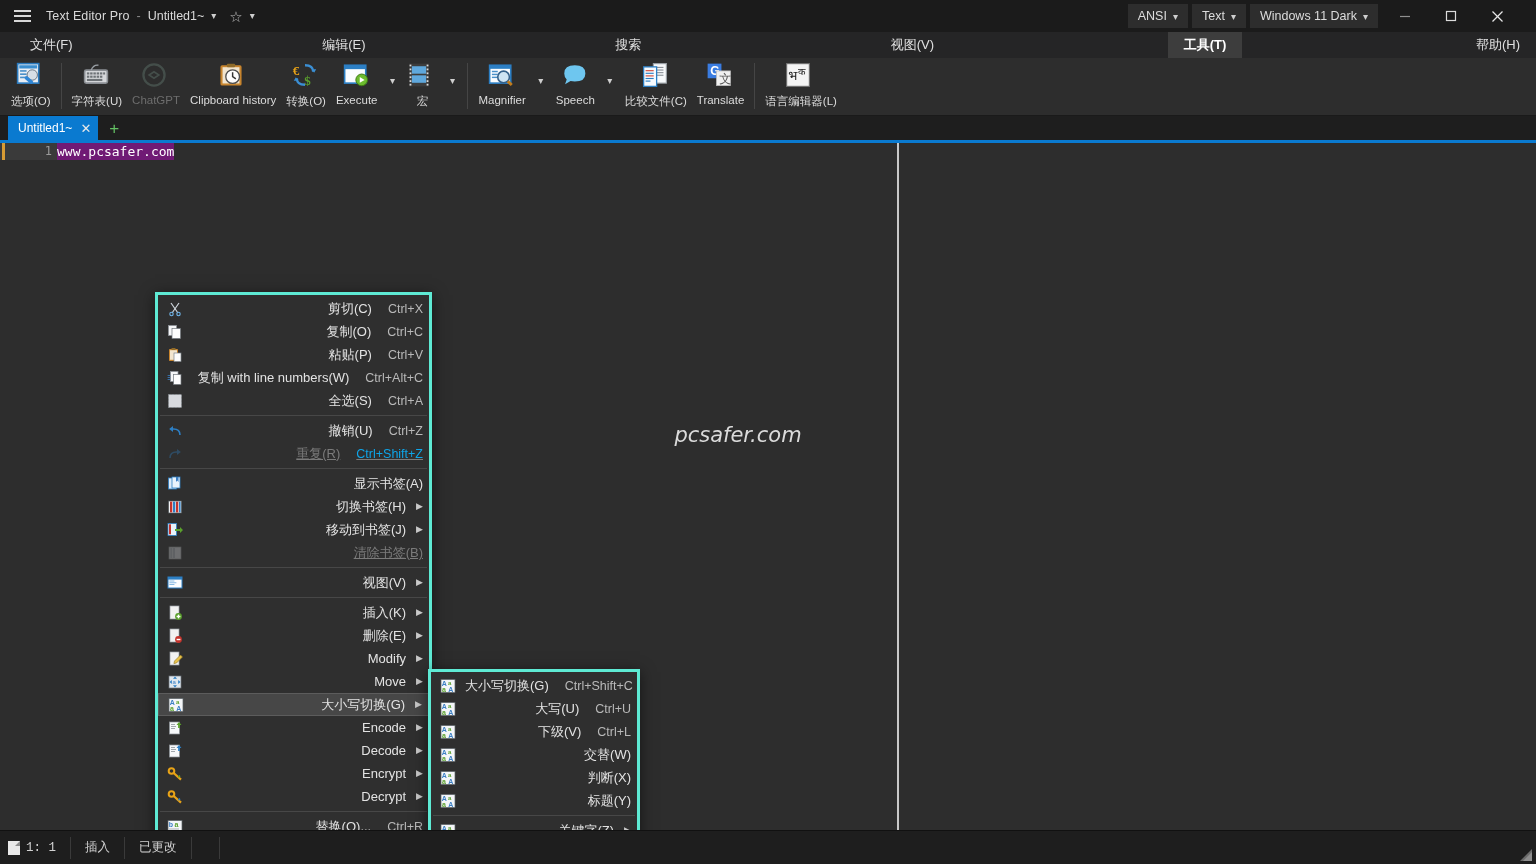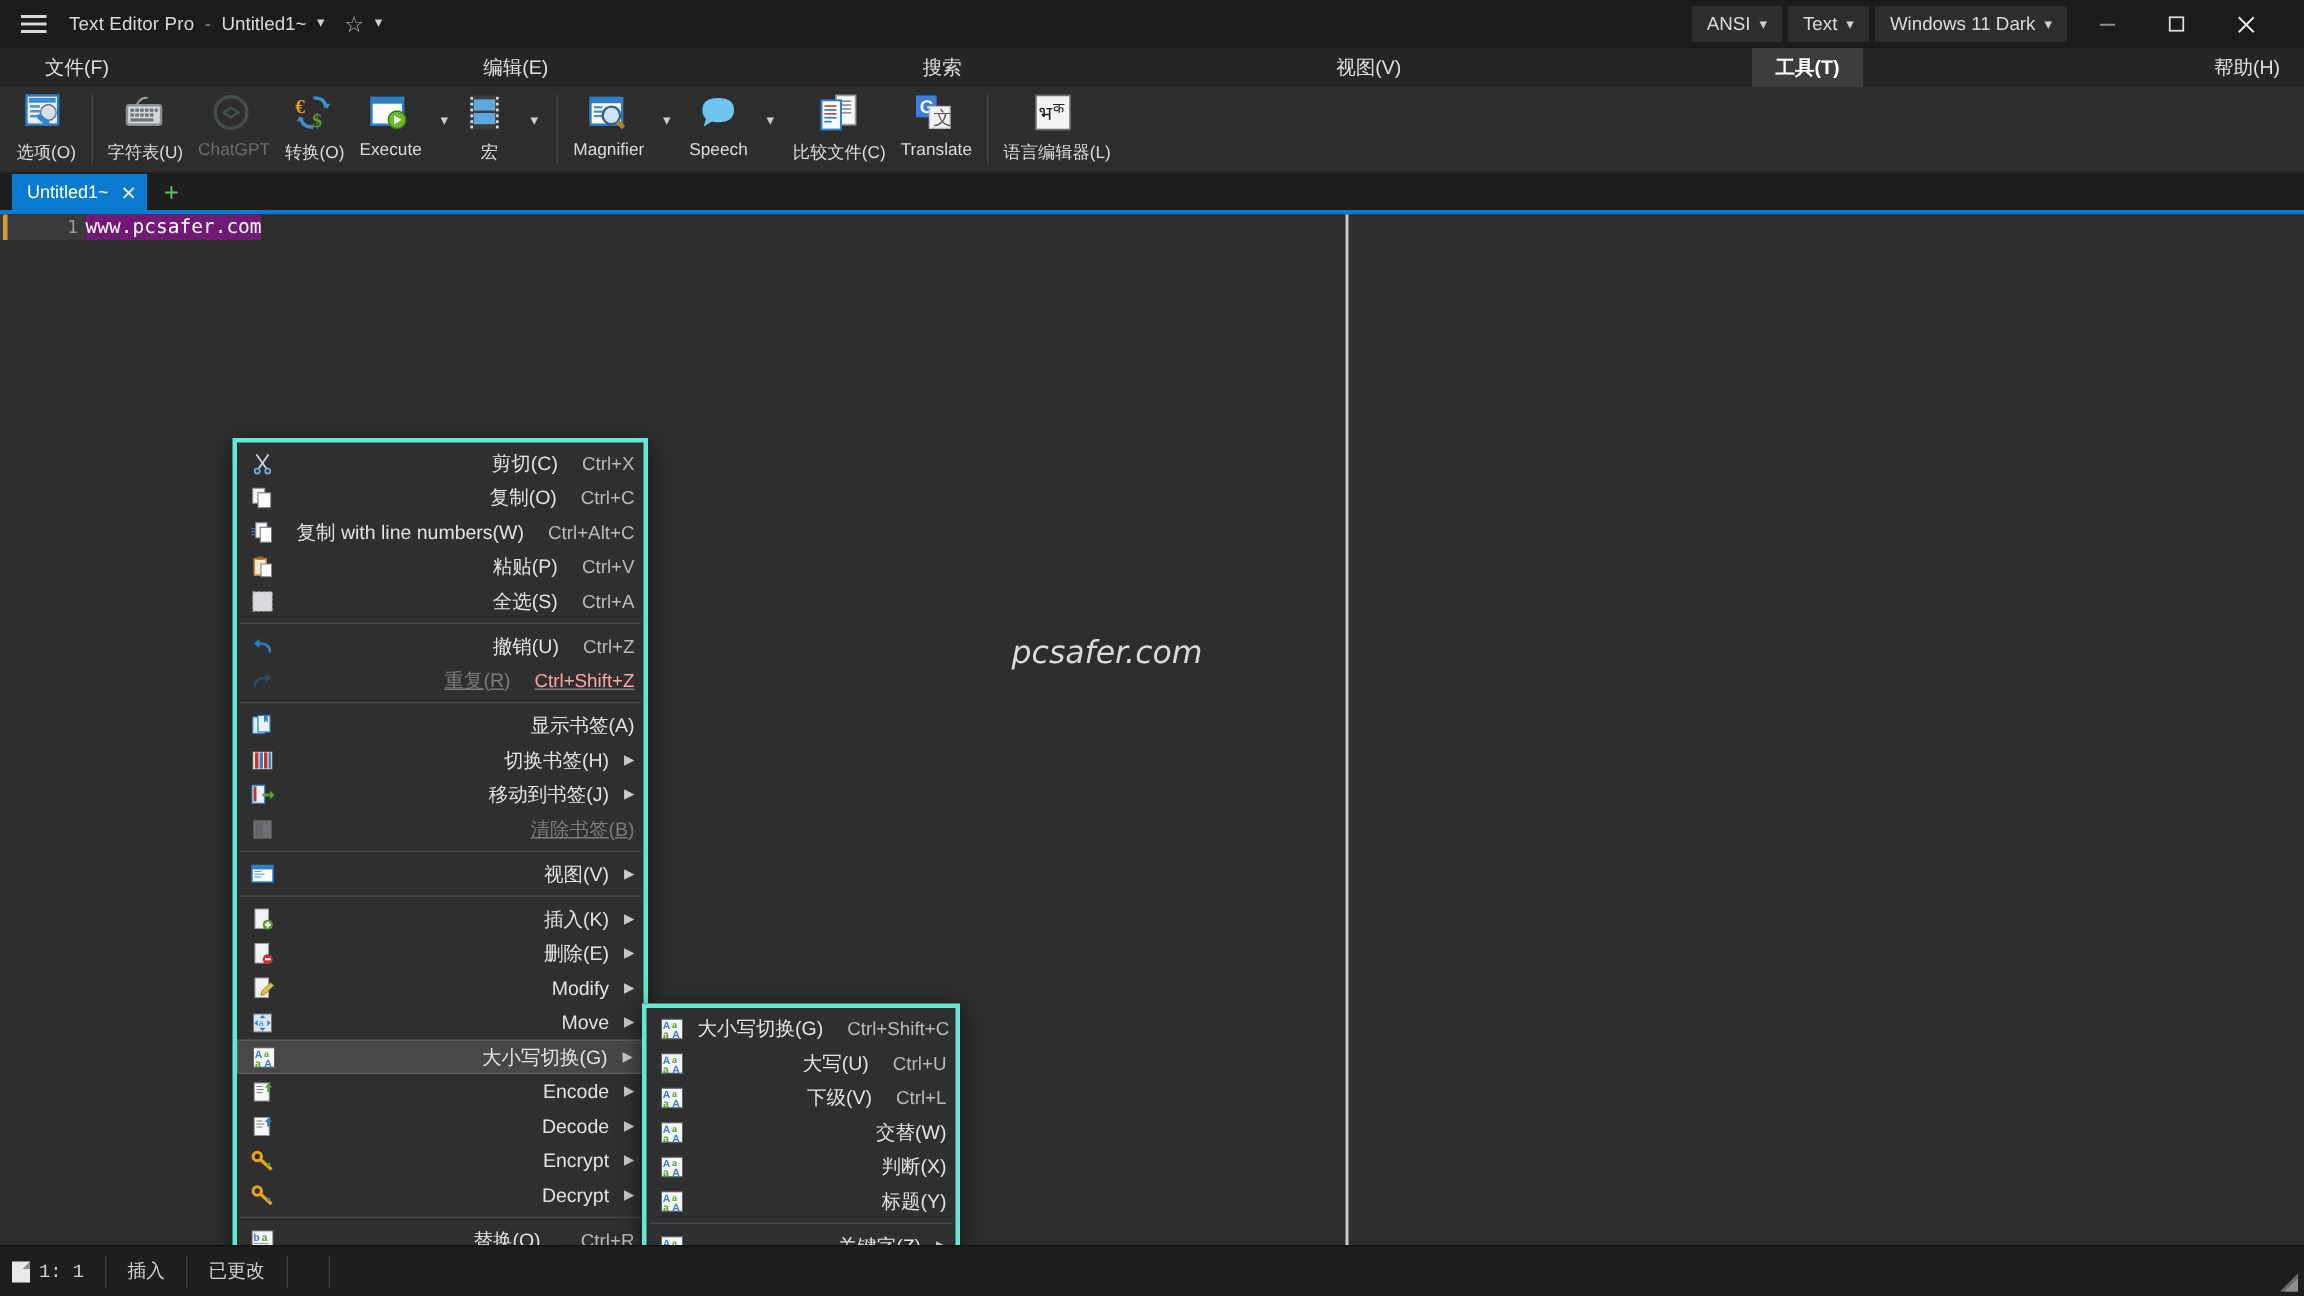--- a/index.html
+++ b/index.html
@@ -223,21 +223,21 @@
   .row.disabled { color: #7b7b7b; cursor: default; text-decoration: underline; }
   .row .mico {
     width: 18px; height: 16px; margin-right: 9px; flex: 0 0 18px;
     position: relative;
   }
   .row.disabled .mico { opacity: .35; }
   .row .mlbl { flex: 1 1 auto; white-space: nowrap; }
   .row .msc {
     color: #b9b9b9; font-size: 12.5px; margin-left: 16px; white-space: nowrap;
   }
-  .row.disabled .msc { color: #fca5a5; }
+  .row.disabled .msc { color: #0ea5e9; }
   .row .marrow {
     margin-left: 10px; color: #c9c9c9; font-size: 9px; line-height: 1;
   }
   .msep { height: 1px; background: #474747; margin: 3px 2px; }
 </style>
 </head>
 <body>
 
 <div id="app">
 
@@ -341,20 +341,30 @@
             <path d="M5 5 q1.5 -3.5 4.5 -3" stroke="#9aa0a6" fill="none" stroke-width=".8"></path>
           </svg></span>
         <span class="lbl">字符表(U)</span>
       </div>
       <div class="tool disabled">
         <span class="ico"><svg width="28" height="26" viewBox="0 0 16 16">
             <circle cx="8" cy="8" r="6.5" fill="none" stroke="#6f8c80" stroke-width="1.4"></circle>
             <path d="M5 8 l3 -2 l3 2 l-3 2 z" fill="none" stroke="#6f8c80" stroke-width="1"></path>
           </svg></span>
         <span class="lbl">ChatGPT</span>
+      </div>
+      <div class="tool">
+        <span class="ico"><svg width="28" height="26" viewBox="0 0 16 16">
+            <rect x="1.5" y="2" width="13" height="12.5" rx="1" fill="#c8852e"></rect>
+            <rect x="2.8" y="3.2" width="10.4" height="10" fill="#f0e4cf"></rect>
+            <rect x="5.5" y="1" width="5" height="2.2" rx=".6" fill="#8f6b2a"></rect>
+            <circle cx="9" cy="9" r="4.2" fill="#fdfdfd" stroke="#4b4b4b" stroke-width=".8"></circle>
+            <path d="M9 6.3 V9 l2 1.4" stroke="#333" stroke-width=".9" fill="none"></path>
+          </svg></span>
+        <span class="lbl">Clipboard history</span>
       </div>
       <div class="tool">
         <span class="ico"><svg width="30" height="26" viewBox="0 0 16 16">
             <text x="0.5" y="8" font-size="8" font-family="Liberation Serif, serif" fill="#e8a317" font-weight="bold">€</text>
             <text x="7.5" y="14" font-size="8" font-family="Liberation Serif, serif" fill="#5aa02c" font-weight="bold">$</text>
             <path d="M8 2 q5 0 5 4" stroke="#3b8fd4" stroke-width="1.4" fill="none"></path>
             <path d="M13.6 6.6 l-1.3 -2.2 l2.6 0 z" fill="#3b8fd4"></path>
             <path d="M8 14 q-5 0 -5 -4" stroke="#3b8fd4" stroke-width="1.4" fill="none"></path>
             <path d="M2.4 9.4 l1.3 2.2 l-2.6 0 z" fill="#3b8fd4"></path>
           </svg></span>
@@ -499,40 +509,40 @@
         <div class="row">
           <span class="mico"><svg width="16" height="16" viewBox="0 0 16 16">
               <rect x="1.5" y="1.5" width="8" height="10" fill="#f5f6f7" stroke="#8d9399" stroke-width=".7"></rect>
               <rect x="5" y="4.5" width="8.5" height="10" fill="#fdfdfd" stroke="#6f757b" stroke-width=".7"></rect>
             </svg></span>
           <span class="mlbl">复制(O)</span>
           <span class="msc">Ctrl+C</span>
         </div>
         <div class="row">
           <span class="mico"><svg width="16" height="16" viewBox="0 0 16 16">
+              <rect x="2" y="2" width="9" height="12" rx=".8" fill="#c8852e"></rect>
+              <rect x="3" y="3.2" width="7" height="9.6" fill="#f3e6cf"></rect>
+              <rect x="4.5" y="1" width="4" height="2" rx=".5" fill="#8f6b2a"></rect>
+              <rect x="7" y="6" width="7" height="8.5" fill="#fdfdfd" stroke="#7d848a" stroke-width=".7"></rect>
+            </svg></span>
+          <span class="mlbl">粘贴(P)</span>
+          <span class="msc">Ctrl+V</span>
+        </div>
+        <div class="row">
+          <span class="mico"><svg width="16" height="16" viewBox="0 0 16 16">
               <rect x="3.5" y="1.5" width="7.5" height="10" fill="#f5f6f7" stroke="#8d9399" stroke-width=".7"></rect>
               <rect x="6.5" y="4.5" width="7.5" height="10" fill="#fdfdfd" stroke="#6f757b" stroke-width=".7"></rect>
               <g fill="#3b7fc4">
                 <rect x="0.6" y="5" width="2.6" height=".8"></rect>
                 <rect x="0.6" y="7" width="2.6" height=".8"></rect>
                 <rect x="0.6" y="9" width="2.6" height=".8"></rect>
               </g>
             </svg></span>
           <span class="mlbl">复制 with line numbers(W)</span>
           <span class="msc">Ctrl+Alt+C</span>
-        </div>
-        <div class="row">
-          <span class="mico"><svg width="16" height="16" viewBox="0 0 16 16">
-              <rect x="2" y="2" width="9" height="12" rx=".8" fill="#c8852e"></rect>
-              <rect x="3" y="3.2" width="7" height="9.6" fill="#f3e6cf"></rect>
-              <rect x="4.5" y="1" width="4" height="2" rx=".5" fill="#8f6b2a"></rect>
-              <rect x="7" y="6" width="7" height="8.5" fill="#fdfdfd" stroke="#7d848a" stroke-width=".7"></rect>
-            </svg></span>
-          <span class="mlbl">粘贴(P)</span>
-          <span class="msc">Ctrl+V</span>
         </div>
         <div class="row">
           <span class="mico"><svg width="16" height="16" viewBox="0 0 16 16">
               <rect x="1.5" y="1.5" width="13" height="13" fill="#d8dade" stroke="#8d9399" stroke-width=".7" stroke-dasharray="2 1.4"></rect>
             </svg></span>
           <span class="mlbl">全选(S)</span>
           <span class="msc">Ctrl+A</span>
         </div>
         <div class="msep"></div>
         <div class="row">

